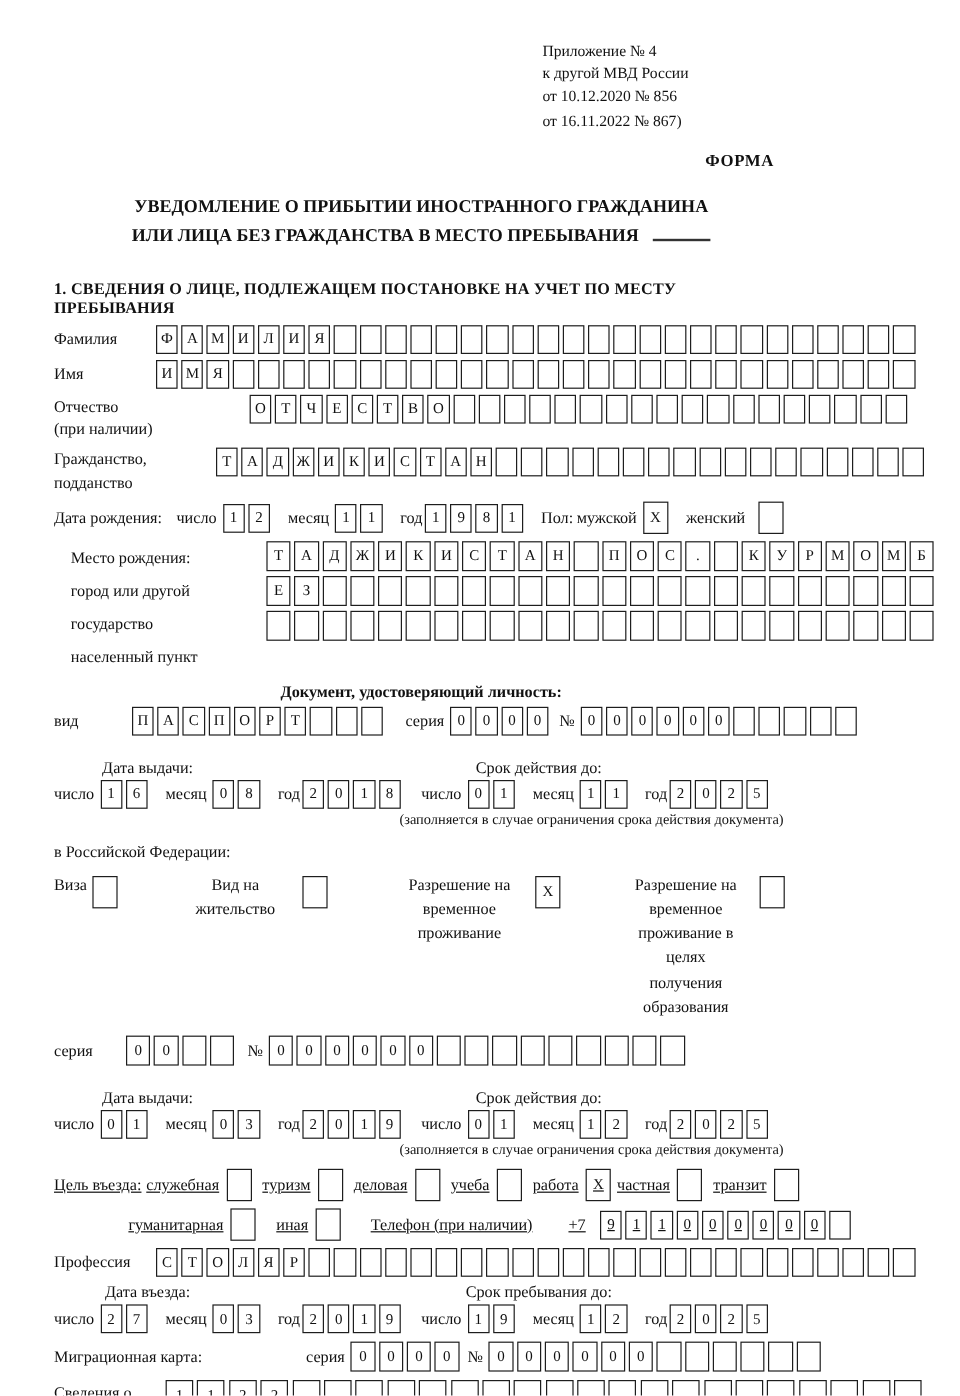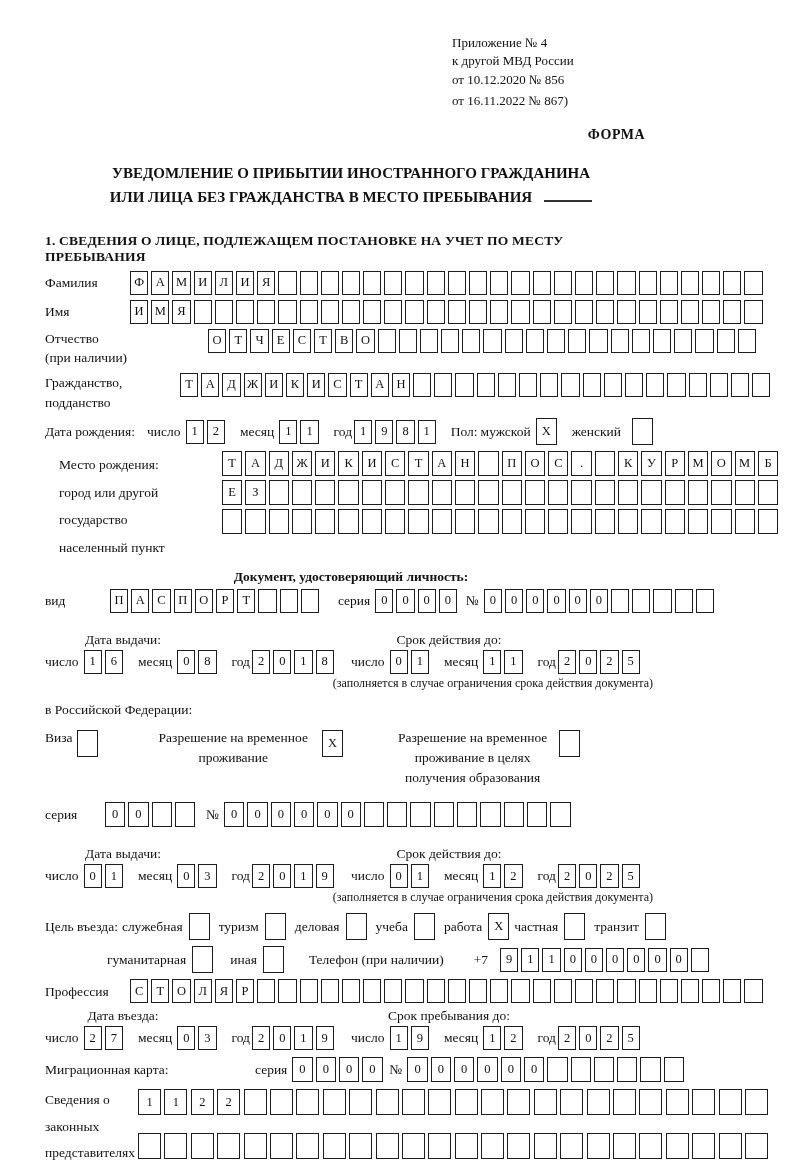--- a/index.html
+++ b/index.html
@@ -49,21 +49,21 @@
   .date-col.right .date-title { padding-right: 110px; }
   .date-fields { display: flex; align-items: center; }
   .note-r { text-align: right; font-size: 12px; margin: 2px 4px 8px 0; }
 
   .intro { line-height: 1.7; margin-top: 4px; }
 
   .opts-row { display: flex; align-items: flex-start; margin: 6px 0 14px 0; gap: 36px; }
   .opt { display: flex; align-items: flex-start; }
   .opt-lbl { white-space: pre-line; text-align: center; line-height: 1.5; }
   .opt .cells { margin-left: 8px; margin-top: 2px; }
-  .purpose-row { display: flex; align-items: center; margin-bottom: 6px; flex-wrap: nowrap; }
+  .purpose-row { display: flex; align-items: center; margin-bottom: 6px; flex-wrap: nowrap; text-decoration: underline; }
   .purpose-row .cells { margin: 0 6px; }
   .p-lbl { flex: none; }
 
   .rep-lbl { line-height: 1.95; }
   .rep-rows .cells { margin-bottom: 4px; display: flex; }
 </style>
 </head>
 <body>
 
 <div class="page">
@@ -438,20 +438,26 @@
   <div class="intro">
     <div>в Российской Федерации:</div>
   </div>
   <div class="opts-row">
     <div class="opt">
       <span class="opt-lbl">Виза</span>
       <span class="cells cb" style="margin-left:4px;">
           <span class="cell"></span>
         </span>
     </div>
+    <div class="opt" style="margin-left:26px;">
+      <span class="opt-lbl">Вид на жительство</span>
+      <span class="cells cb" style="margin-left:22px;">
+          <span class="cell"></span>
+        </span>
+    </div>
     <div class="opt" style="margin-left:22px;">
       <span class="opt-lbl">Разрешение на временное
 проживание</span>
       <span class="cells cb" style="margin-left:14px;">
           <span class="cell">X</span>
         </span>
     </div>
     <div class="opt" style="margin-left:16px;">
       <span class="opt-lbl">Разрешение на временное
 проживание в целях

